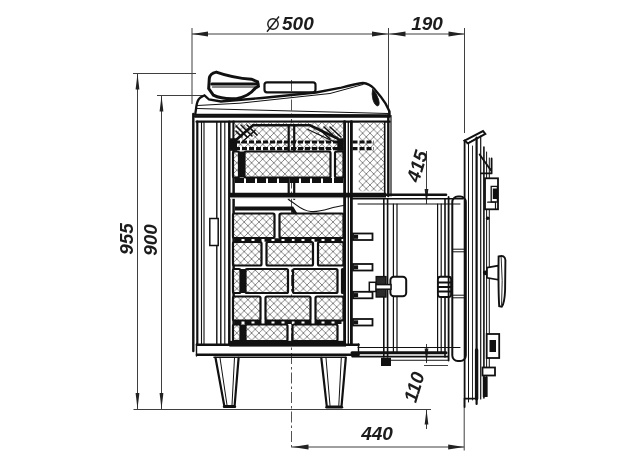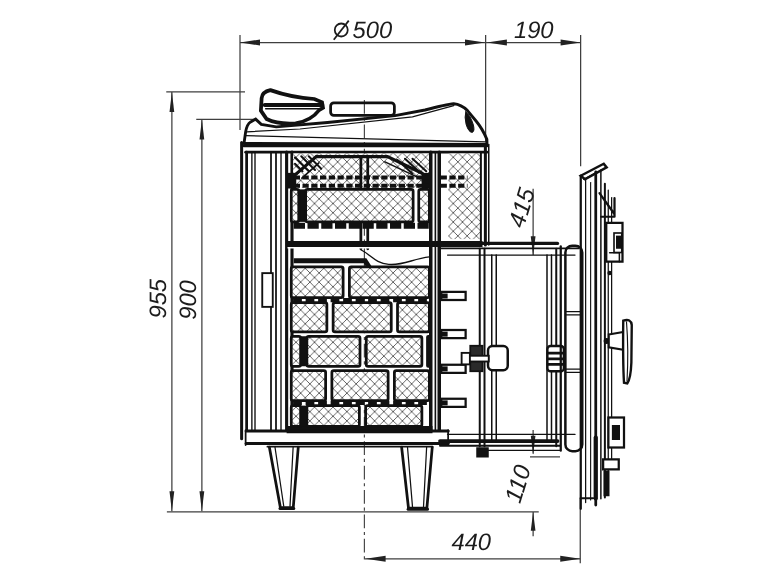--- a/index.html
+++ b/index.html
@@ -1,16 +1,16 @@
 <!DOCTYPE html>
 <html><head>
 <meta charset="utf-8">
 <style>
   html,body{margin:0;padding:0;background:#ffffff;}
-  .wrap{width:624px;height:460px;position:relative;background:#0369a1;overflow:hidden;}
+  .wrap{width:624px;height:460px;position:relative;background:#0369a1;overflow:hidden;font-weight:bold;}
   svg{position:absolute;left:0;top:0;}
   text{font-family:"Liberation Sans", sans-serif;font-style:italic;fill:#1c1c1c;}
 </style>
 </head>
 <body>
 <div class="wrap">
 <svg width="624" height="460" viewBox="0 0 624 460">
 <defs>
   <pattern id="mesh" width="7.4" height="7.4" patternUnits="userSpaceOnUse">
     <rect width="7.4" height="7.4" fill="#ffffff"></rect>

